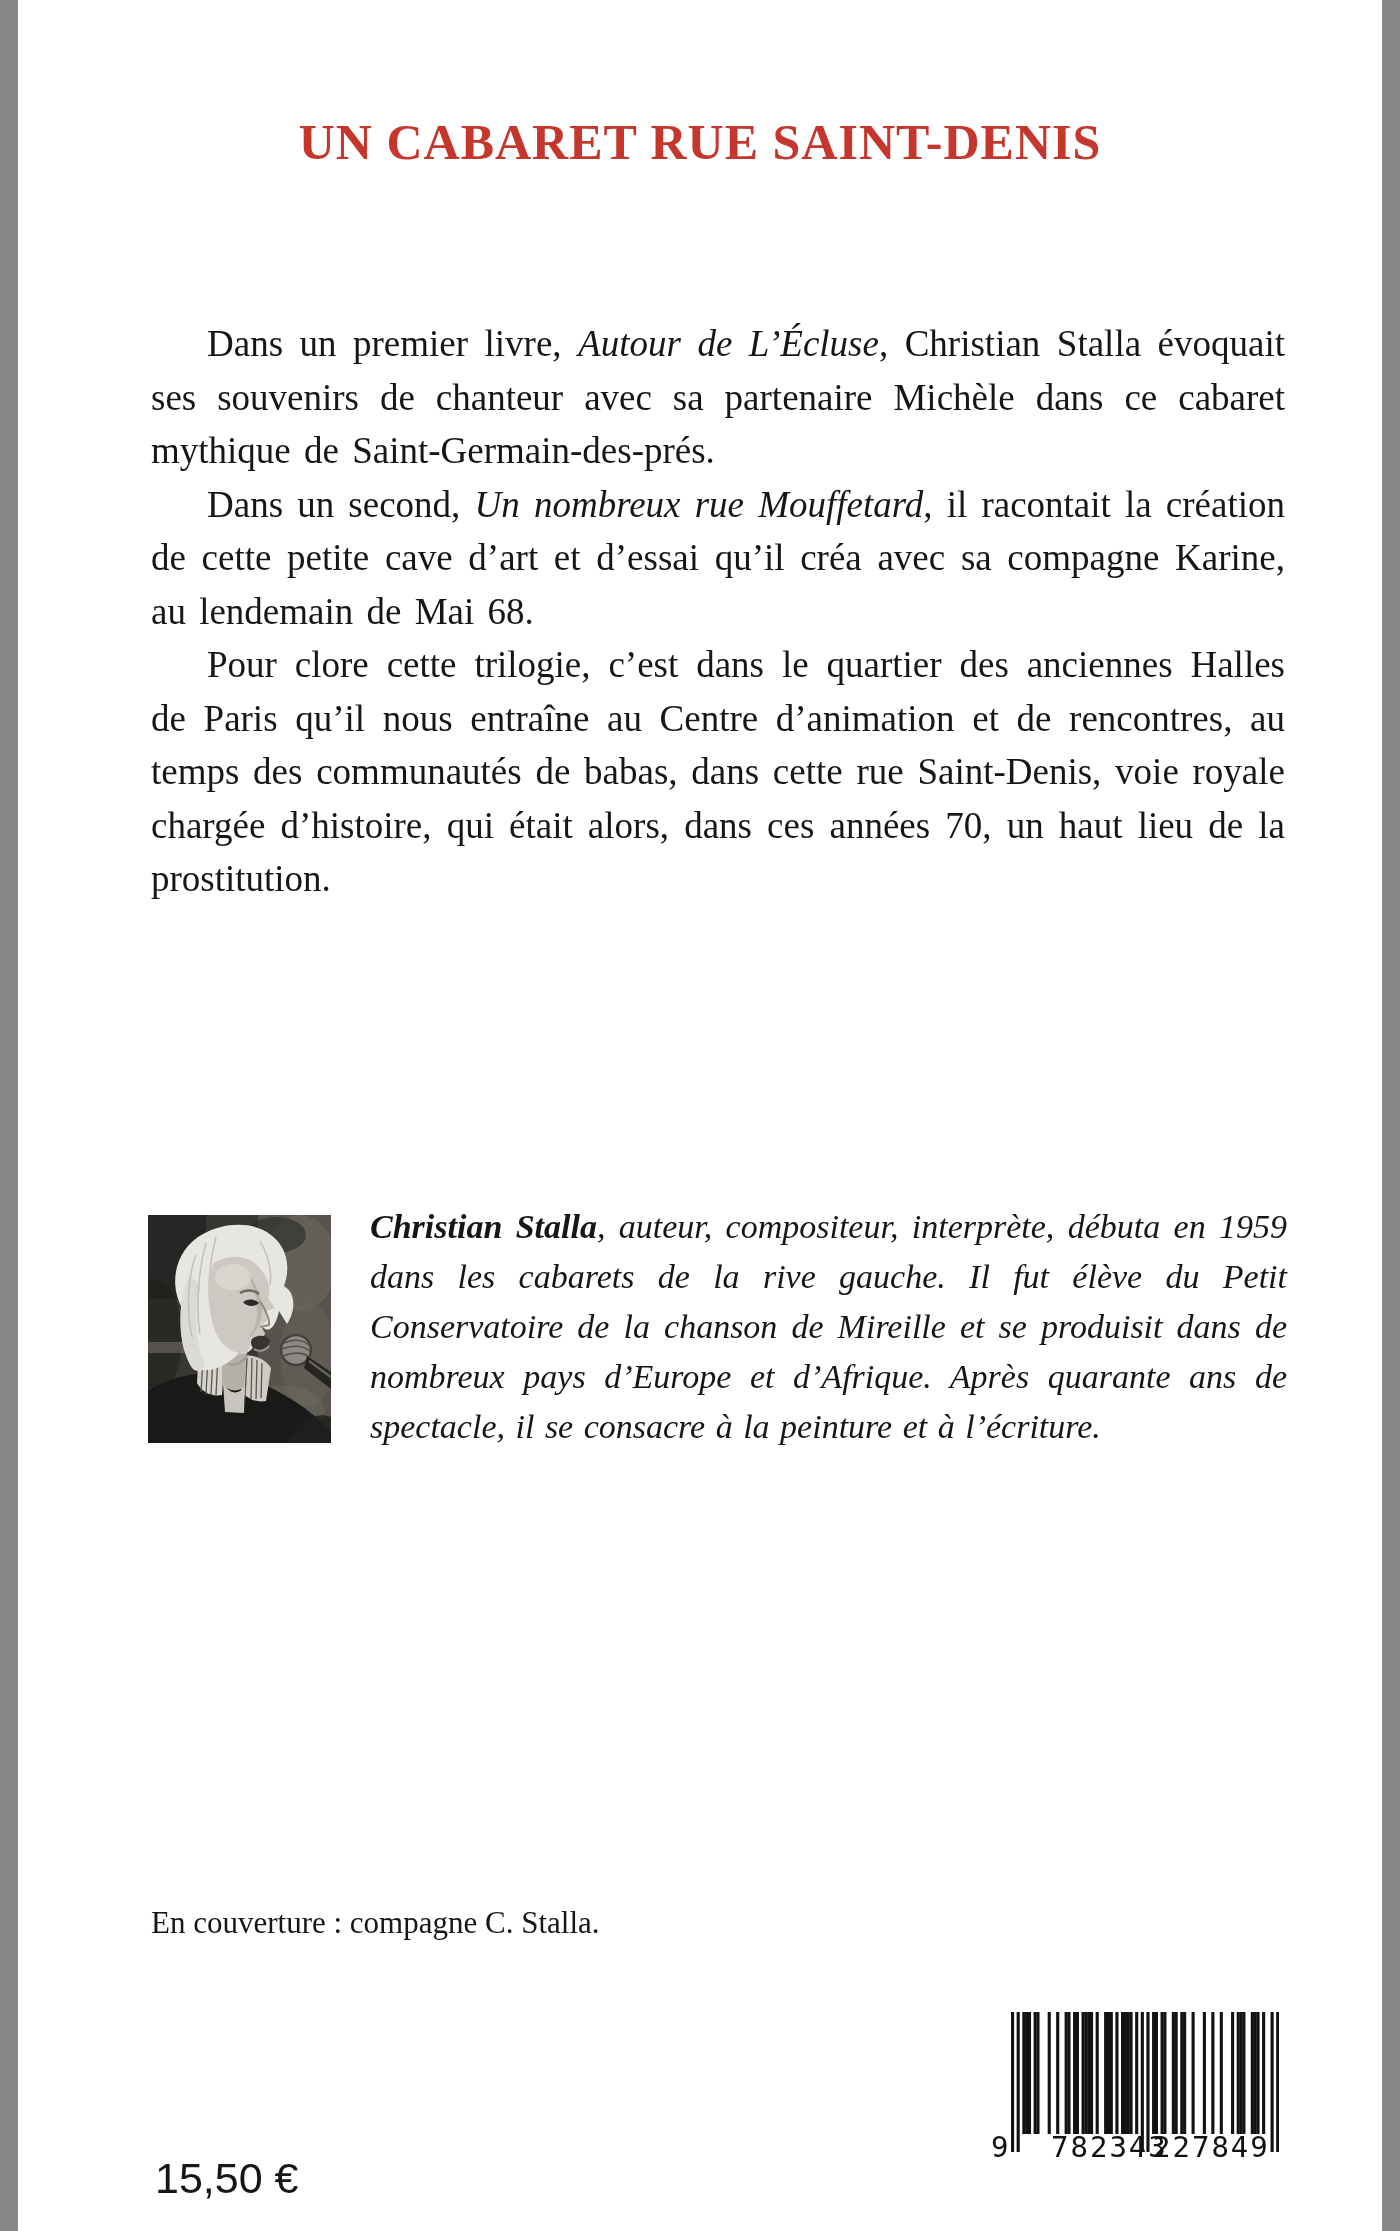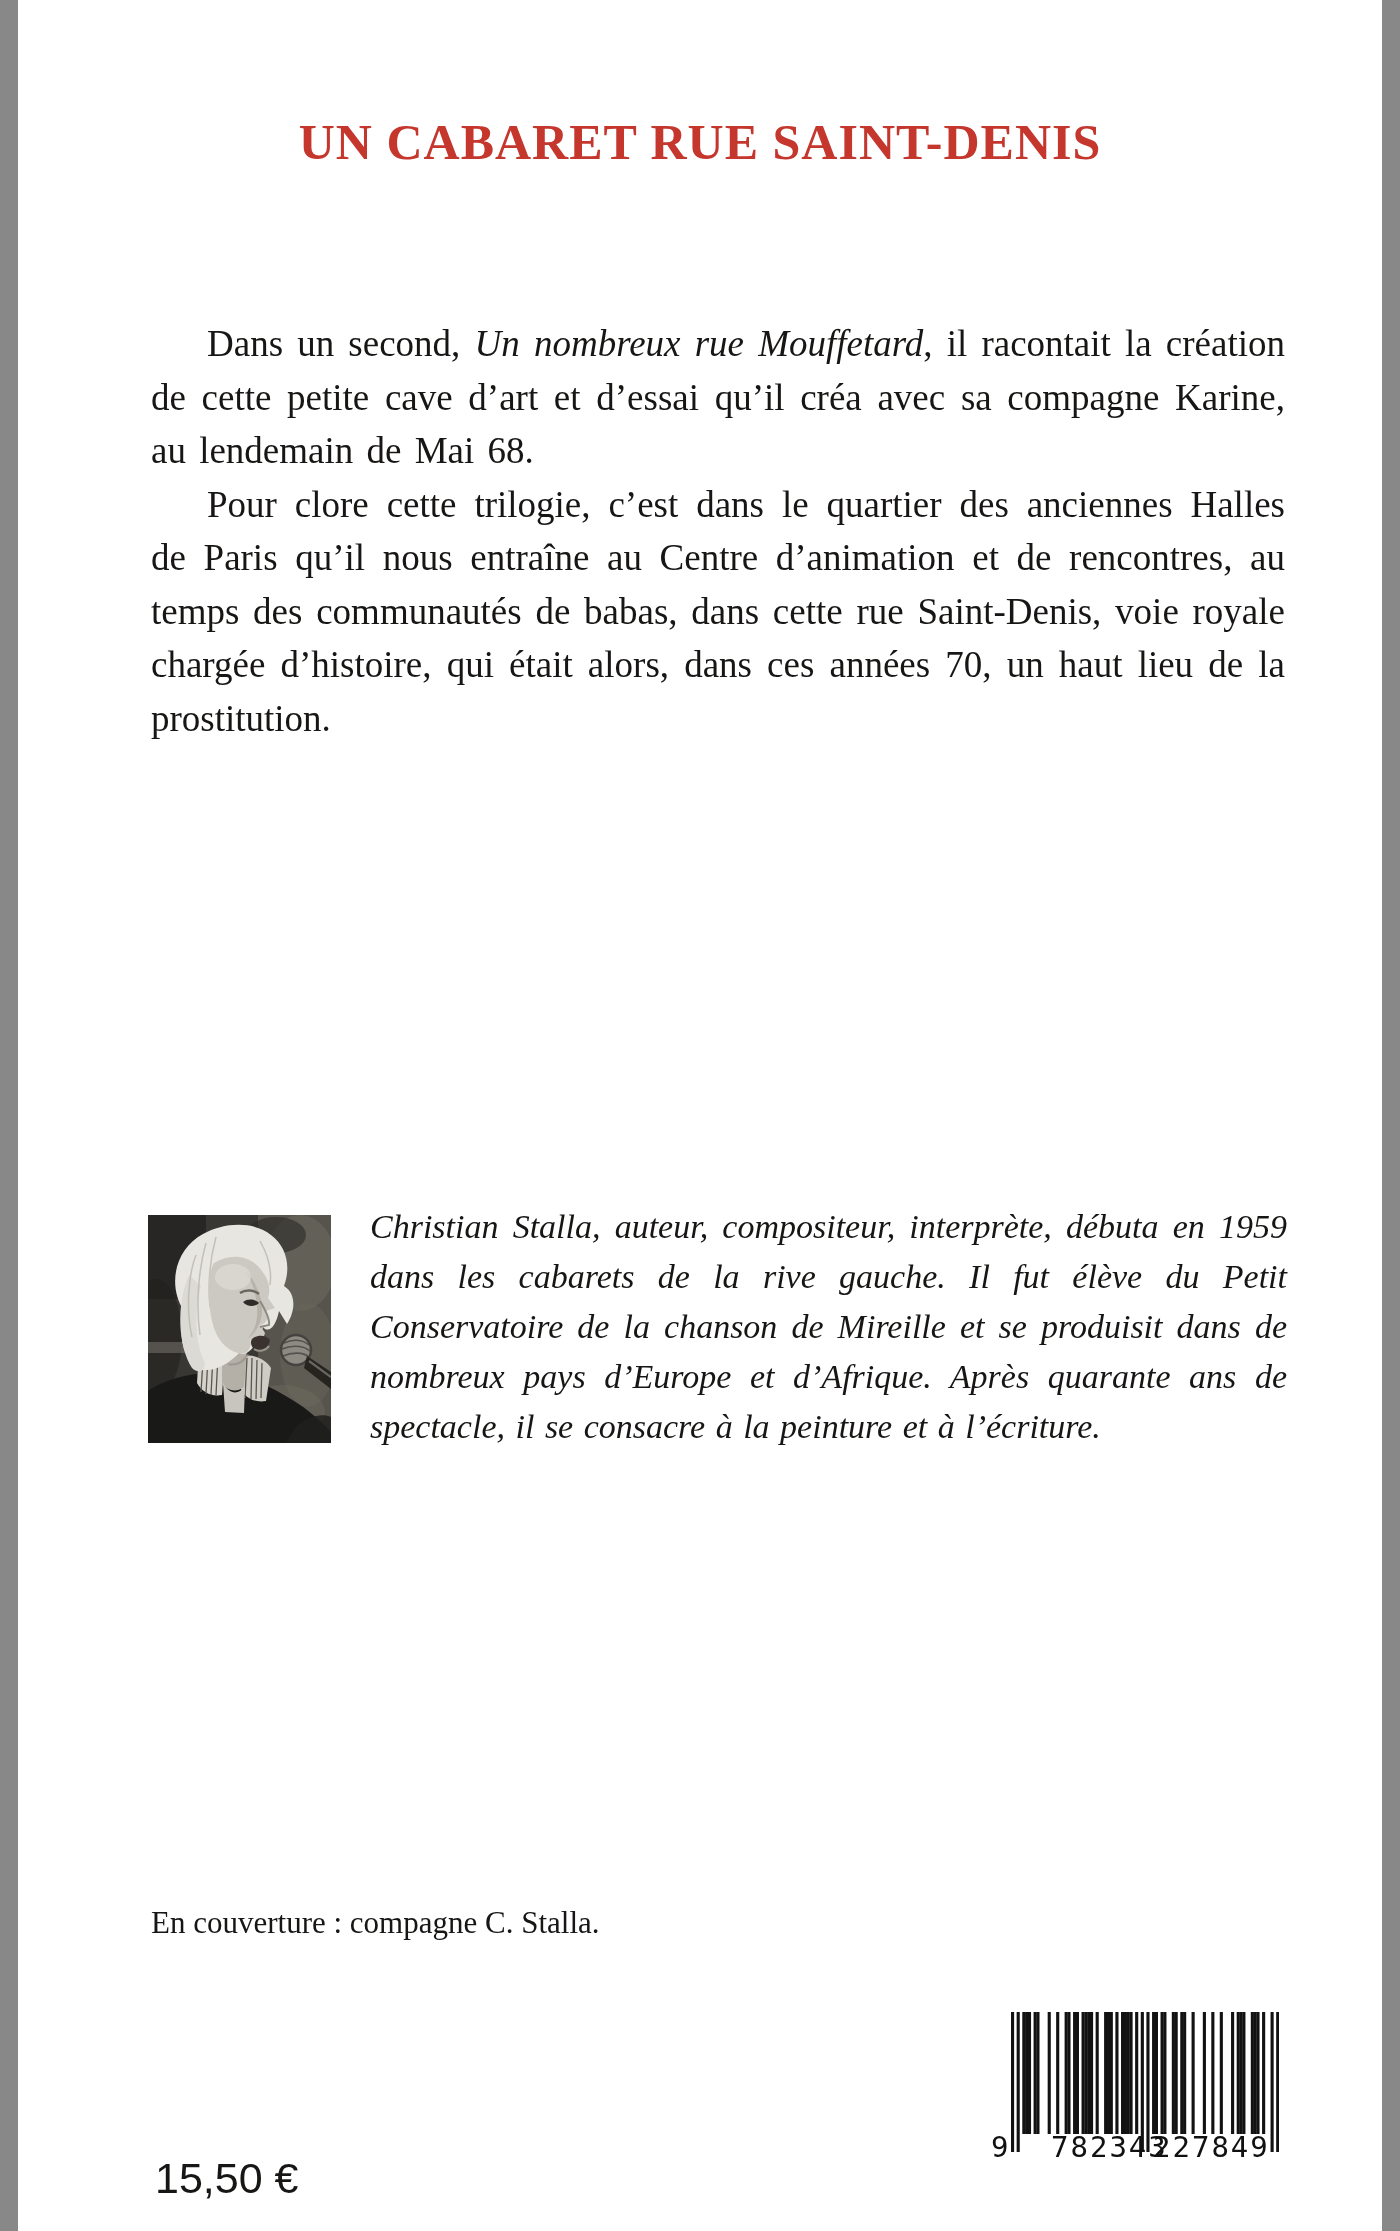--- a/index.html
+++ b/index.html
@@ -65,21 +65,21 @@
     left: 352px;
     top: 1202px;
     width: 917px;
     margin: 0;
     font-size: 34px;
     line-height: 50px;
     font-style: italic;
     text-align: justify;
     word-spacing: 2px;
   }
-  .bio-text .author-name { font-weight: normal; }
+  .bio-text .author-name { font-weight: bold; }
 
   
   .cover-credit {
     position: absolute;
     left: 133px;
     top: 1905px;
     margin: 0;
     font-size: 31px;
   }
 
@@ -126,20 +126,21 @@
   .bc-right { left: 162px; width: 115px; text-align: center; letter-spacing: 2px; }
 </style>
 </head>
 <body>
 
 <div class="page">
 
   <h1 class="title">UN CABARET RUE SAINT-DENIS</h1>
 
   <div class="synopsis">
+    <p><span>Dans un premier livre, </span><em>Autour de L’Écluse</em><span>, Christian Stalla évoquait ses souvenirs de chanteur avec sa partenaire Michèle dans ce cabaret mythique de Saint-Germain-des-prés.</span></p>
     <p><span>Dans un second, </span><em>Un nombreux rue Mouffetard</em><span>, il racontait la création de cette petite cave d’art et d’essai qu’il créa avec sa compagne Karine, au lendemain de Mai 68.</span></p>
     <p><span>Pour clore cette trilogie, c’est dans le quartier des anciennes Halles de Paris qu’il nous entraîne au Centre d’animation et de rencontres, au temps des communautés de babas, dans cette rue Saint-Denis, voie royale chargée d’histoire, qui était alors, dans ces années 70, un haut lieu de la prostitution.</span><em></em><span></span></p>
   </div>
 
   <div class="author-photo">
     <svg viewBox="0 0 183 228" preserveAspectRatio="none" aria-hidden="true">
 
       <rect width="183" height="228" fill="#383734"></rect>
       <rect x="110" y="0" width="73" height="228" fill="#57544d"></rect>
       <ellipse cx="152" cy="48" rx="36" ry="48" fill="#6e6a60" opacity="0.55"></ellipse>

